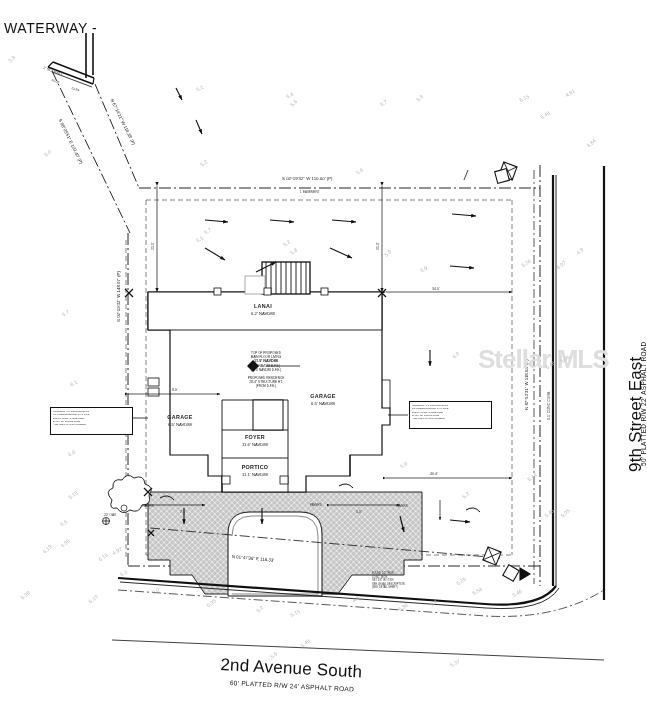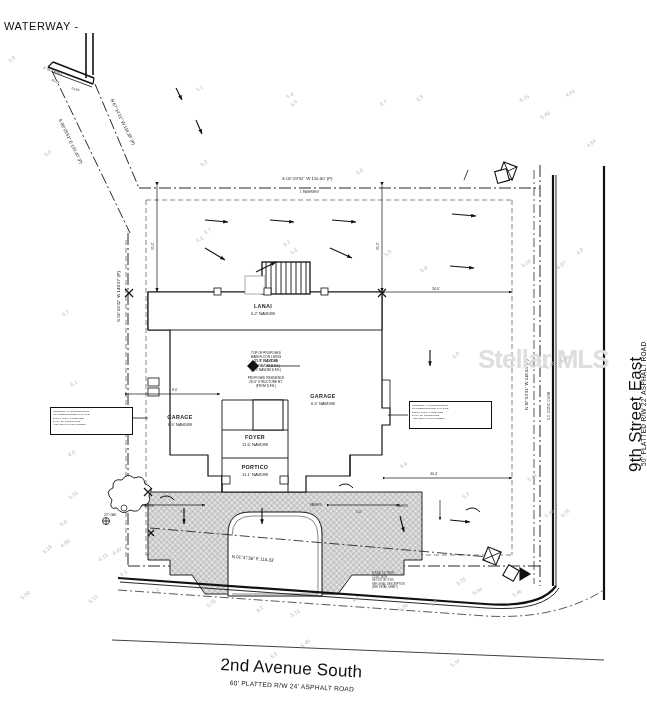--- a/index.html
+++ b/index.html
@@ -1,21 +1,21 @@
 <!DOCTYPE html>
 <html><head>
 <meta charset="utf-8">
 <style>
   html,body{margin:0;padding:0;background:#ffffff;}
   body{width:647px;height:720px;position:relative;overflow:hidden;
        font-family:"Liberation Sans",sans-serif;color:#111;}
   #sheet{position:absolute;inset:0;width:647px;height:720px;}
   svg{position:absolute;left:0;top:0;}
   .lbl{position:absolute;white-space:nowrap;}
-  .ttl{font-size:11px;letter-spacing:.6px;color:#111;}
+  .ttl{font-size:14px;letter-spacing:.6px;color:#111;}
   .road-major{font-size:17px;letter-spacing:.2px;color:#111;}
   .road-sub{font-size:6.5px;letter-spacing:.3px;color:#111;}
   .room{font-size:5.2px;text-align:center;color:#222;line-height:1.25;}
   .room b{font-weight:700;font-size:5.4px;letter-spacing:.3px;}
   .room s{text-decoration:none;font-size:4.2px;}
   .dim{font-size:4.4px;color:#222;white-space:nowrap;}
   .dimsm{font-size:3.6px;color:#333;white-space:nowrap;}
   .spot{font-size:5.2px;color:#b8b8b8;white-space:nowrap;}
   .note{font-size:3px;line-height:1.35;color:#333;}
   .callout{position:absolute;border:1.1px solid #111;background:#fff;

